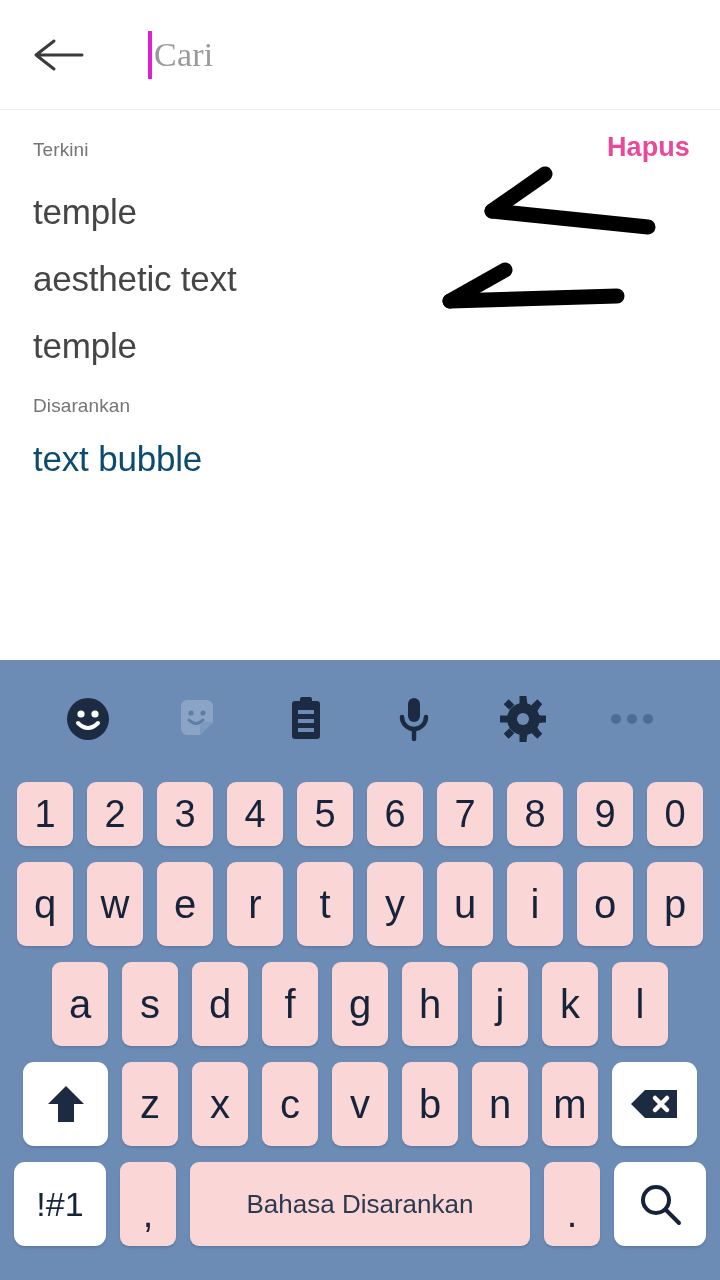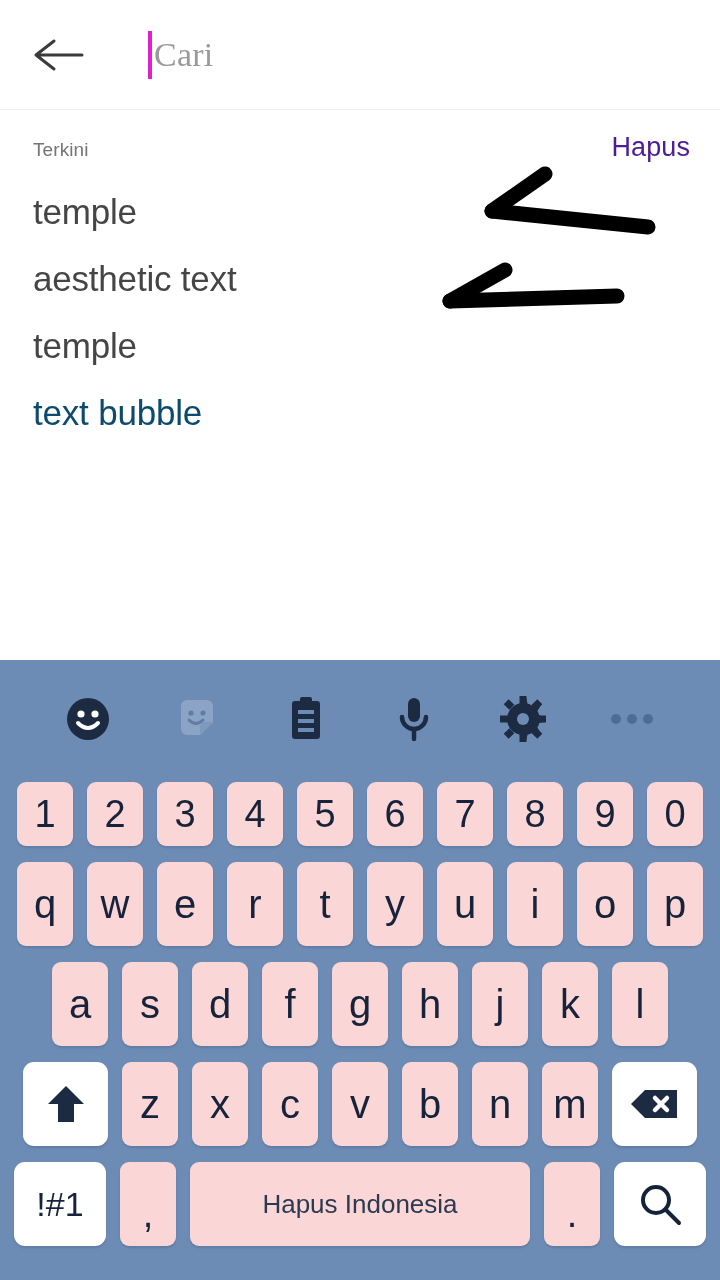--- a/index.html
+++ b/index.html
@@ -72,22 +72,22 @@
     padding: 0 30px 0 33px;
     height: 46px;
   }
   .section-label {
     font-size: 19px;
     color: #757575;
     letter-spacing: 0.1px;
   }
   .clear-link {
     font-size: 27px;
-    color: #4c1d95;
-    font-weight: normal;
+    color: #ec4899;
+    font-weight: bold;
     letter-spacing: 0.1px;
   }
   .sugg-item {
     height: 67px;
     display: flex;
     align-items: center;
     padding-left: 33px;
     font-size: 35px;
     color: #454545;
     letter-spacing: -0.2px;
@@ -214,20 +214,21 @@
 
   <div class="section-head">
     <div class="section-label">Terkini</div>
     <div class="clear-link">Hapus</div>
   </div>
 
   <div class="sugg-item">temple</div>
   <div class="sugg-item">aesthetic text</div>
   <div class="sugg-item">temple</div>
 
+  <div class="section-label second">Disarankan</div>
 
   <div class="sugg-item suggested">text bubble</div>
 
   <svg class="annot" viewBox="0 0 720 550">
     <g fill="none" stroke="#000000" stroke-width="15" stroke-linecap="round" stroke-linejoin="round">
       <path d="M545 64 L492 101"></path>
       <path d="M492 101 L648 117"></path>
     </g>
     <g fill="none" stroke="#000000" stroke-width="15" stroke-linecap="round" stroke-linejoin="round">
       <path d="M505 160 L450 191"></path>
@@ -370,21 +371,21 @@
           <path d="M2 18 L16 4 L48 4 L48 32 L16 32 Z" fill="#1d2b42"></path>
           <path d="M26 12 L38 24 M38 12 L26 24" stroke="#ffffff" stroke-width="4.5" stroke-linecap="round"></path>
         </svg>
       </span>
     </div>
   </div>
 
   <div class="kb-row r5">
     <div class="key fn-white sym">!#1</div>
     <div class="key comma">,</div>
-    <div class="key space">Hapus Indonesia</div>
+    <div class="key space">Bahasa Disarankan</div>
     <div class="key period">.</div>
     <div class="key fn-white search-key">
       <span>
         <svg width="46" height="46" viewBox="0 0 46 46">
           <circle cx="19" cy="19" r="13" stroke="#14223a" stroke-width="4" fill="none"></circle>
           <path d="M28.5 28.5 L42 42" stroke="#14223a" stroke-width="4" stroke-linecap="round"></path>
         </svg>
       </span>
     </div>
   </div>

